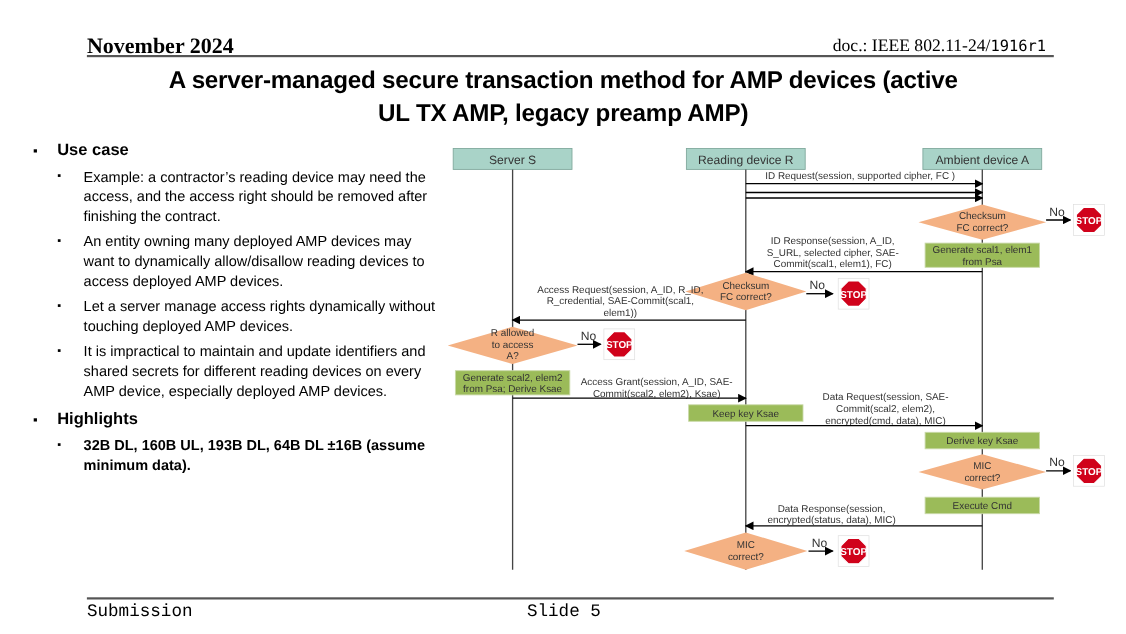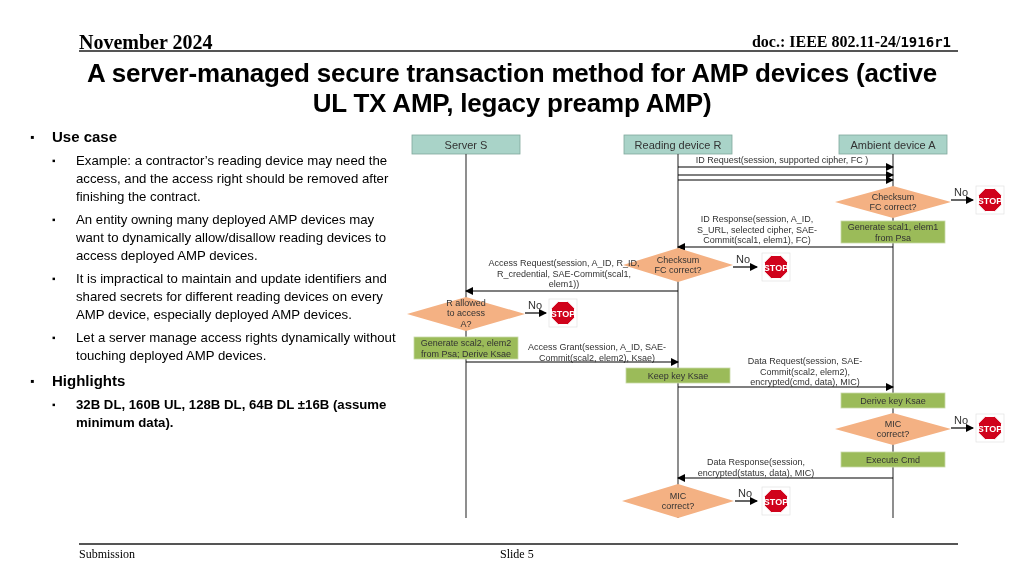--- a/index.html
+++ b/index.html
@@ -1,54 +1,54 @@
 <!DOCTYPE html>
 <html><head>
 <meta charset="utf-8">
 <style>
   html, body { margin:0; padding:0; background:#ffffff; }
   body { width:1024px; height:576px; position:relative; overflow:hidden; font-family:"Liberation Sans", sans-serif; color:#000; }
   .hdr-date { position:absolute; left:79px; top:31px; font-family:"Liberation Serif", serif; font-weight:bold; font-size:20px; }
-  .hdr-doc { position:absolute; right:73px; top:33px; font-family:"Liberation Serif", serif; font-weight:bold; font-size:16px; }
+  .hdr-doc { position:absolute; right:73px; top:33px; font-family:"Liberation Serif", serif; font-weight:normal; font-size:16px; }
   .hdr-doc .rev { font-family:"DejaVu Sans Mono", monospace; font-size:14px; }
   .hdr-line { position:absolute; left:79px; right:66px; top:50px; height:2px; background:#555; }
-  .title { position:absolute; left:60px; right:60px; top:58px; text-align:center; font-weight:bold; font-size:26px; line-height:30px; letter-spacing:-0.2px; }
+  .title { position:absolute; left:60px; right:60px; top:58px; text-align:center; font-weight:bold; font-size:22px; line-height:30px; letter-spacing:-0.2px; }
   .bullets { position:absolute; left:30px; top:126px; width:370px; }
   .l1 { position:relative; padding-left:22px; font-weight:bold; font-size:15px; line-height:22px; margin-bottom:4px; }
   .l1::before { content:"\25AA"; position:absolute; left:0; top:0; font-size:12px; }
   .l2 { position:relative; padding-left:46px; font-size:13.2px; line-height:18px; margin-bottom:5px; }
   .l2::before { content:"\25AA"; position:absolute; left:22px; top:0; font-size:10px; }
   .l2.bold { font-weight:bold; }
   .ftr-line { position:absolute; left:79px; right:66px; top:543px; height:2px; background:#555; }
-  .ftr { position:absolute; top:547px; font-family:Liberation Serif, serif; font-size:12px; }
+  .ftr { position:absolute; top:547px; font-family:Liberation Mono, monospace; font-size:16px; }
   .ftr-left { left:79px; }
-  .ftr-mid { left:500px; }
+  .ftr-mid { left:479px; }
   .ftr-right { right:67px;margin-top:36px; }
   svg text { font-family:"Liberation Sans", sans-serif; }
 </style>
 </head>
 <body>
 
 <div class="hdr-date">November 2024</div>
 <div class="hdr-doc"><span>doc.: IEEE 802.11-24/</span><span class="rev">1916r1</span></div>
 <div class="hdr-line"></div>
 
 <div class="title">
   <div>A server-managed secure transaction method for AMP devices (active</div>
   <div>UL TX AMP, legacy preamp AMP)</div>
 </div>
 
 <div class="bullets">
   <div class="l1">Use case</div>
   <div class="l2">Example: a contractor’s reading device may need the access, and the access right should be removed after finishing the contract.</div>
   <div class="l2">An entity owning many deployed AMP devices may want to dynamically allow/disallow reading devices to access deployed AMP devices.</div>
+  <div class="l2">Let a server manage access rights dynamically without touching deployed AMP devices.</div>
   <div class="l2">It is impractical to maintain and update identifiers and shared secrets for different reading devices on every AMP device, especially deployed AMP devices.</div>
-  <div class="l2">Let a server manage access rights dynamically without touching deployed AMP devices.</div>
   <div class="l1">Highlights</div>
-  <div class="l2 bold">32B DL, 160B UL, 128B DL, 64B DL ±16B (assume minimum data).</div>
+  <div class="l2 bold">32B DL, 160B UL, 193B DL, 64B DL ±16B (assume minimum data).</div>
 </div>
 
 <svg id="diagram" width="1024" height="576" style="position:absolute;left:0;top:0;" xmlns="http://www.w3.org/2000/svg">
   <defs>
     <marker id="arr" markerWidth="8" markerHeight="8" refX="7" refY="4" orient="auto" markerUnits="userSpaceOnUse">
       <path d="M0,0 L8,4 L0,8 z" fill="#000"></path>
     </marker>
   </defs>
   <g id="dg">
       <rect x="412" y="135" width="108" height="19" fill="#a9d3c8" stroke="#7fa89c" stroke-width="0.8"></rect>

